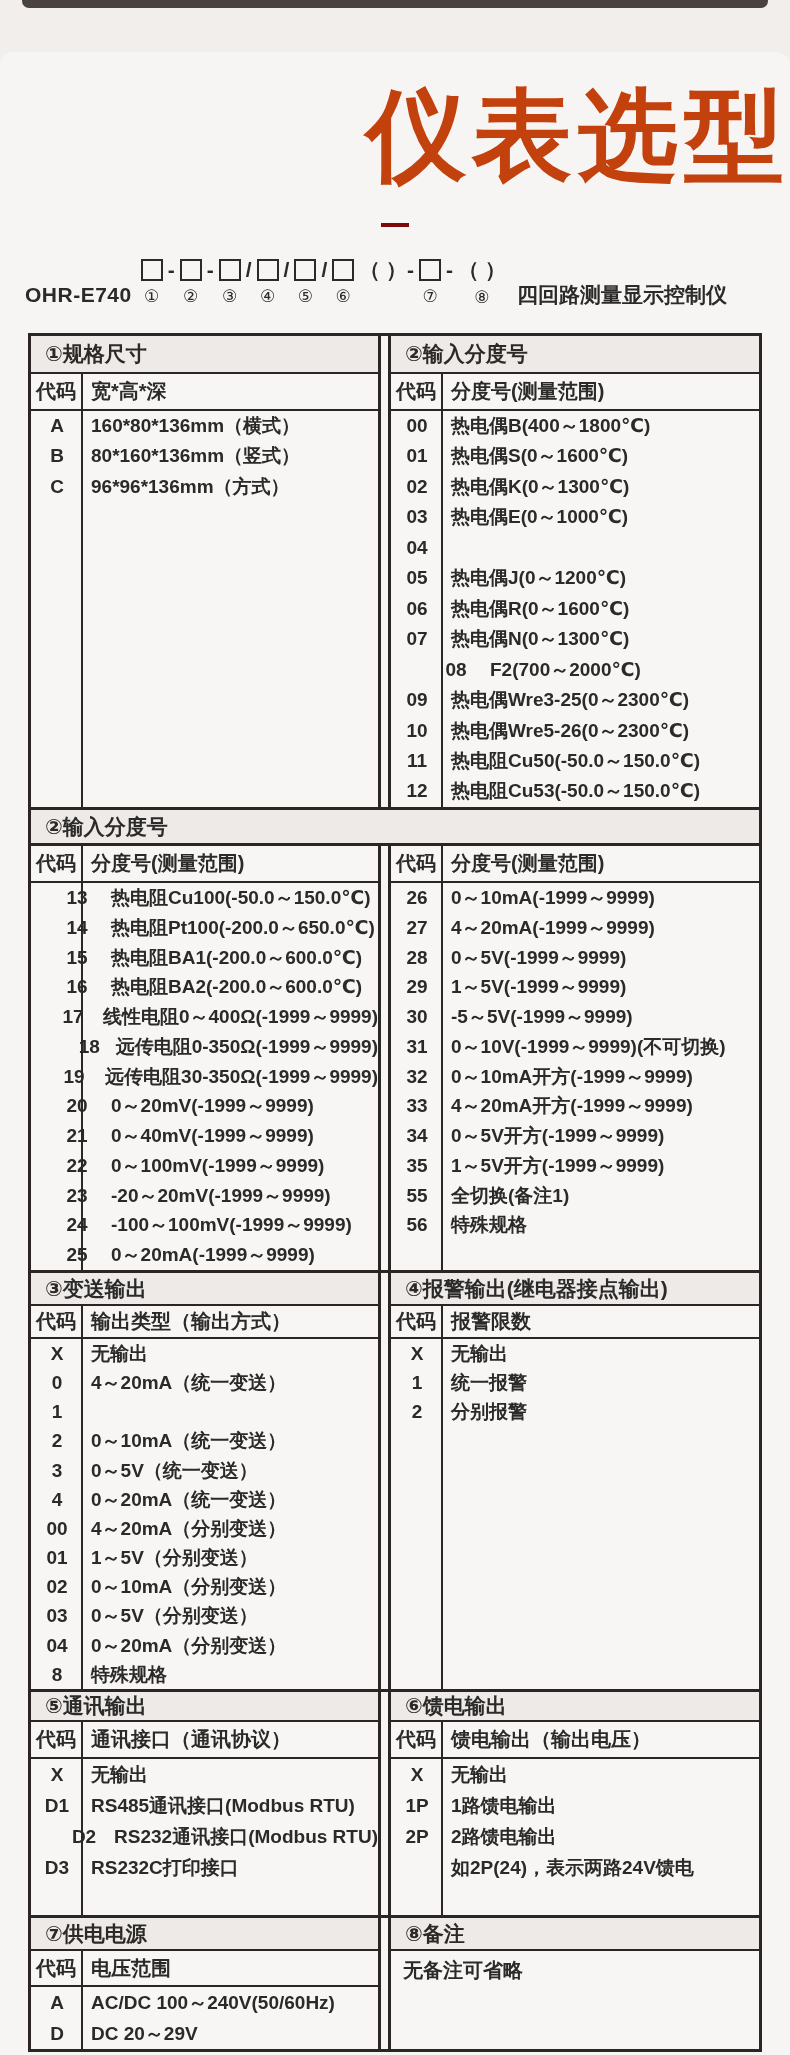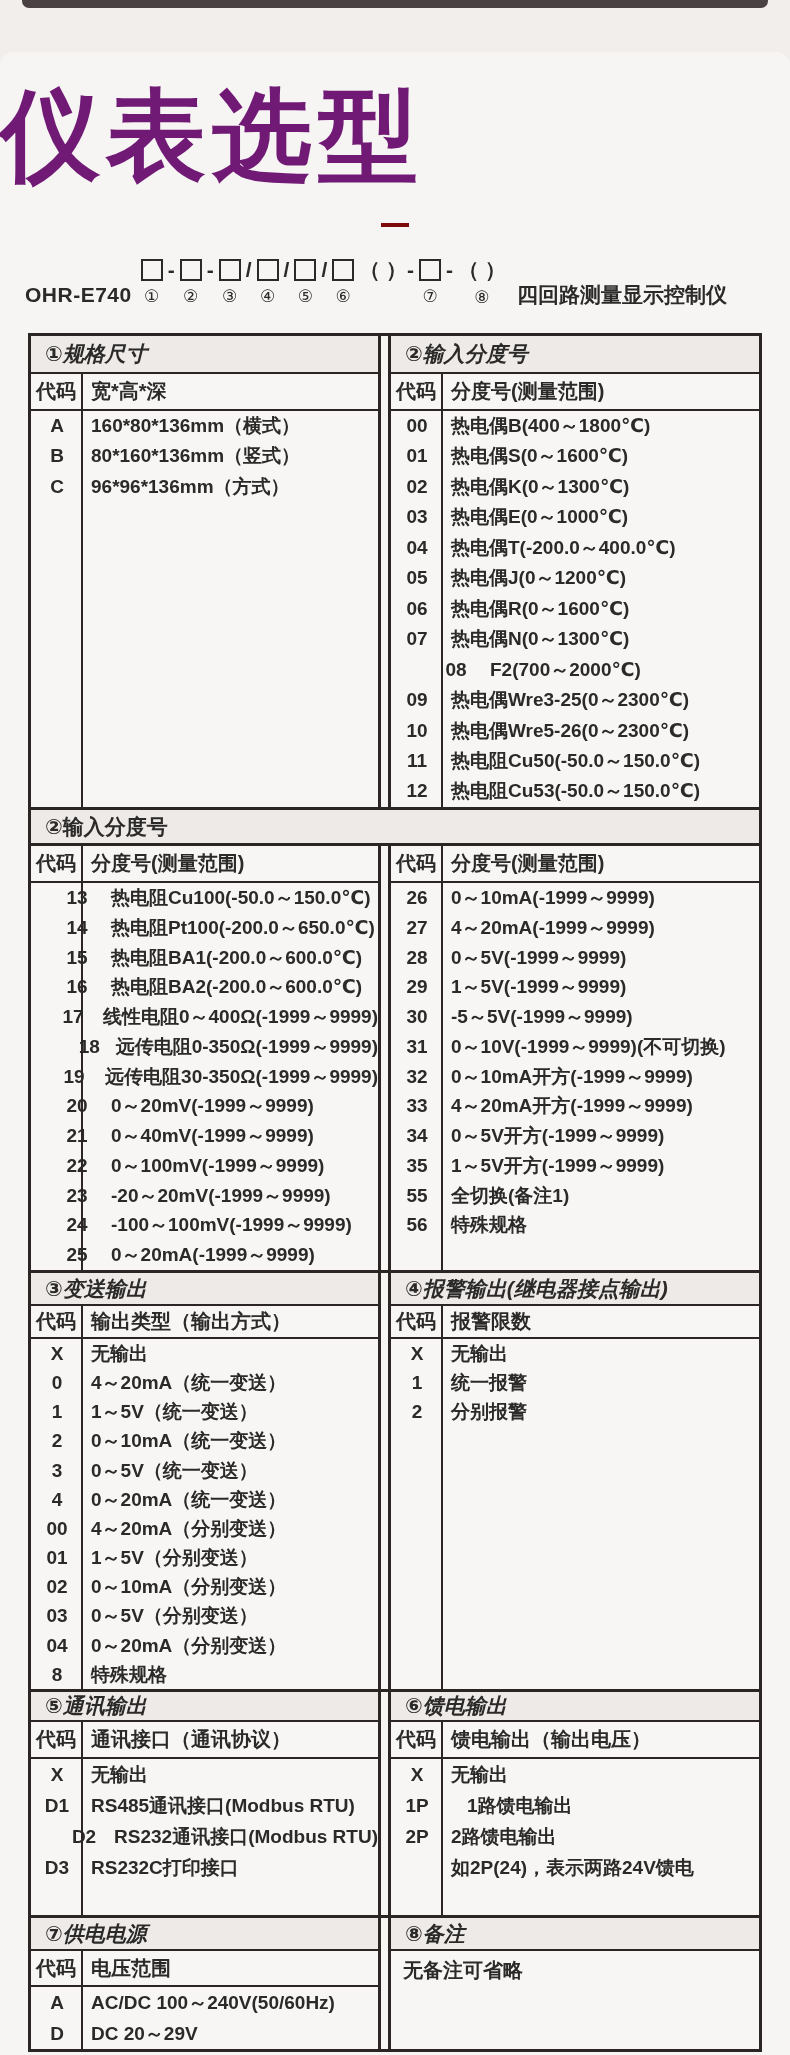--- a/index.html
+++ b/index.html
@@ -6,42 +6,42 @@
     --bd:#2b2523;
     --cell:#f8f6f5;
     --band:#edeae8;
     --txt:#2b2a28;
   }
   html,body{margin:0;padding:0;width:790px;height:2055px;overflow:hidden;}
   .page{position:relative;width:790px;height:2055px;background:#f1eeec;
         font-family:"Liberation Sans","DejaVu Sans",sans-serif;font-weight:bold;color:var(--txt);}
   .topbar{position:absolute;left:22px;top:0;width:746px;height:8px;border-radius:0 0 7px 7px;}
   .card{position:absolute;left:0;top:52px;width:790px;height:2003px;background:#f7f5f4;border-radius:14px 14px 0 0;}
-  .title{position:absolute;top:28px;left:0;width:100%;margin:0;text-align:left;
-         font-size:100px;font-weight:900;letter-spacing:6px;color:#701a75;line-height:110px;}
+  .title{position:absolute;top:28px;left:0;width:100%;margin:0;text-align:right;
+         font-size:100px;font-weight:900;letter-spacing:6px;color:#c2410c;line-height:110px;}
   .divider{position:absolute;top:171px;left:381px;width:28px;height:4px;}
   .modelline{position:absolute;top:206px;left:25px;display:flex;align-items:flex-end;font-size:21px;white-space:nowrap;}
   .modelline .prefix{line-height:24px;margin-right:7px;letter-spacing:0.5px;}
   .modelline .suffix{line-height:24px;margin-left:9px;}
   .tokens{display:flex;align-items:flex-start;}
   .tok{line-height:24px;padding:0 3px;}
   .slot{display:inline-flex;flex-direction:column;align-items:center;margin:0 2px;}
   .slot .bx{width:18px;height:18px;border:2px solid var(--txt);margin-top:1px;background:transparent;}
   .slot .ptxt{line-height:24px;}
   .slot .nm{font-size:17px;font-weight:400;margin-top:7px;line-height:18px;}
   .seltable{position:absolute;left:28px;top:281px;width:734px;border:3px solid var(--bd);background:var(--cell);box-sizing:border-box;}
   .band{display:block;}
   .band.bt{border-top:3px solid var(--bd);}
   .fulltitle{background:var(--band);border-bottom:3px solid var(--bd);font-size:21px;padding-left:14px;}
   .trow{display:flex;align-items:stretch;}
   .half{background:var(--cell);box-sizing:border-box;display:flex;flex-direction:column;}
   .half.left{width:350px;border-right:3px solid var(--bd);}
   .spacer{width:7px;background:#f7f5f4;}
   .half.right{flex:1;border-left:3px solid var(--bd);}
-  .btitle{background:var(--band);border-bottom:2px solid var(--bd);font-size:21px;padding-left:14px;font-style:italic;}
+  .btitle{background:var(--band);border-bottom:2px solid var(--bd);font-size:21px;padding-left:14px;}
   .chdr{display:flex;border-bottom:2px solid var(--bd);font-size:20px;}
   .chdr .code{width:50px;text-align:center;border-right:2px solid var(--bd);}
   .chdr .desc{flex:1;padding-left:8px;}
   .rows{position:relative;overflow:hidden;}
   .rows.withdiv::before{content:'';position:absolute;left:50px;top:0;bottom:0;width:2px;background:var(--bd);}
   .drow{display:flex;font-size:19px;}
   .drow .code{width:52px;text-align:center;}
   .drow .desc{flex:1;padding-left:8px;white-space:nowrap;}
   .note{font-size:20px;padding:6px 0 0 12px;}
 </style>
@@ -141,21 +141,20 @@
                 <div class="drow" style="height: 30.46px; line-height: 30.46px;">
                   <div class="code">02</div>
                   <div class="desc">热电偶K(0～1300℃)</div>
                 </div>
                 <div class="drow" style="height: 30.46px; line-height: 30.46px;">
                   <div class="code">03</div>
                   <div class="desc">热电偶E(0～1000℃)</div>
                 </div>
                 <div class="drow" style="height: 30.46px; line-height: 30.46px;">
                   <div class="code">04</div>
-                  <div class="desc">热电偶T(-200.0～400.0℃)</div>
                 </div>
                 <div class="drow" style="height: 30.46px; line-height: 30.46px;">
                   <div class="code">05</div>
                   <div class="desc">热电偶J(0～1200℃)</div>
                 </div>
                 <div class="drow" style="height: 30.46px; line-height: 30.46px;">
                   <div class="code">06</div>
                   <div class="desc">热电偶R(0～1600℃)</div>
                 </div>
                 <div class="drow" style="height: 30.46px; line-height: 30.46px;">
@@ -320,21 +319,20 @@
                 <div class="drow" style="height: 29.17px; line-height: 29.17px;">
                   <div class="code">X</div>
                   <div class="desc">无输出</div>
                 </div>
                 <div class="drow" style="height: 29.17px; line-height: 29.17px;">
                   <div class="code">0</div>
                   <div class="desc">4～20mA（统一变送）</div>
                 </div>
                 <div class="drow" style="height: 29.17px; line-height: 29.17px;">
                   <div class="code">1</div>
-                  <div class="desc">1～5V（统一变送）</div>
                 </div>
                 <div class="drow" style="height: 29.17px; line-height: 29.17px;">
                   <div class="code">2</div>
                   <div class="desc">0～10mA（统一变送）</div>
                 </div>
                 <div class="drow" style="height: 29.17px; line-height: 29.17px;">
                   <div class="code">3</div>
                   <div class="desc">0～5V（统一变送）</div>
                 </div>
                 <div class="drow" style="height: 29.17px; line-height: 29.17px;">
@@ -423,21 +421,21 @@
               <div class="btitle" style="height: 28px; line-height: 28px;">⑥馈电输出</div>
               <div class="chdr" style="height: 35px; line-height: 35px;">
                 <div class="code">代码</div>
                 <div class="desc">馈电输出（输出电压）</div>
               </div>
               <div class="rows withdiv" style="height: 156px;">
                 <div class="drow" style="height: 31px; line-height: 31px;">
                   <div class="code">X</div>
                   <div class="desc">无输出</div>
                 </div>
-                <div class="drow" style="height: 31px; line-height: 31px; gap: 16px;">
+                <div class="drow" style="height: 31px; line-height: 31px;">
                   <div class="code">1P</div>
                   <div class="desc">1路馈电输出</div>
                 </div>
                 <div class="drow" style="height: 31px; line-height: 31px;">
                   <div class="code">2P</div>
                   <div class="desc">2路馈电输出</div>
                 </div>
                 <div class="drow" style="height: 31px; line-height: 31px;">
                   <div class="code"></div>
                   <div class="desc">如2P(24)，表示两路24V馈电</div>

